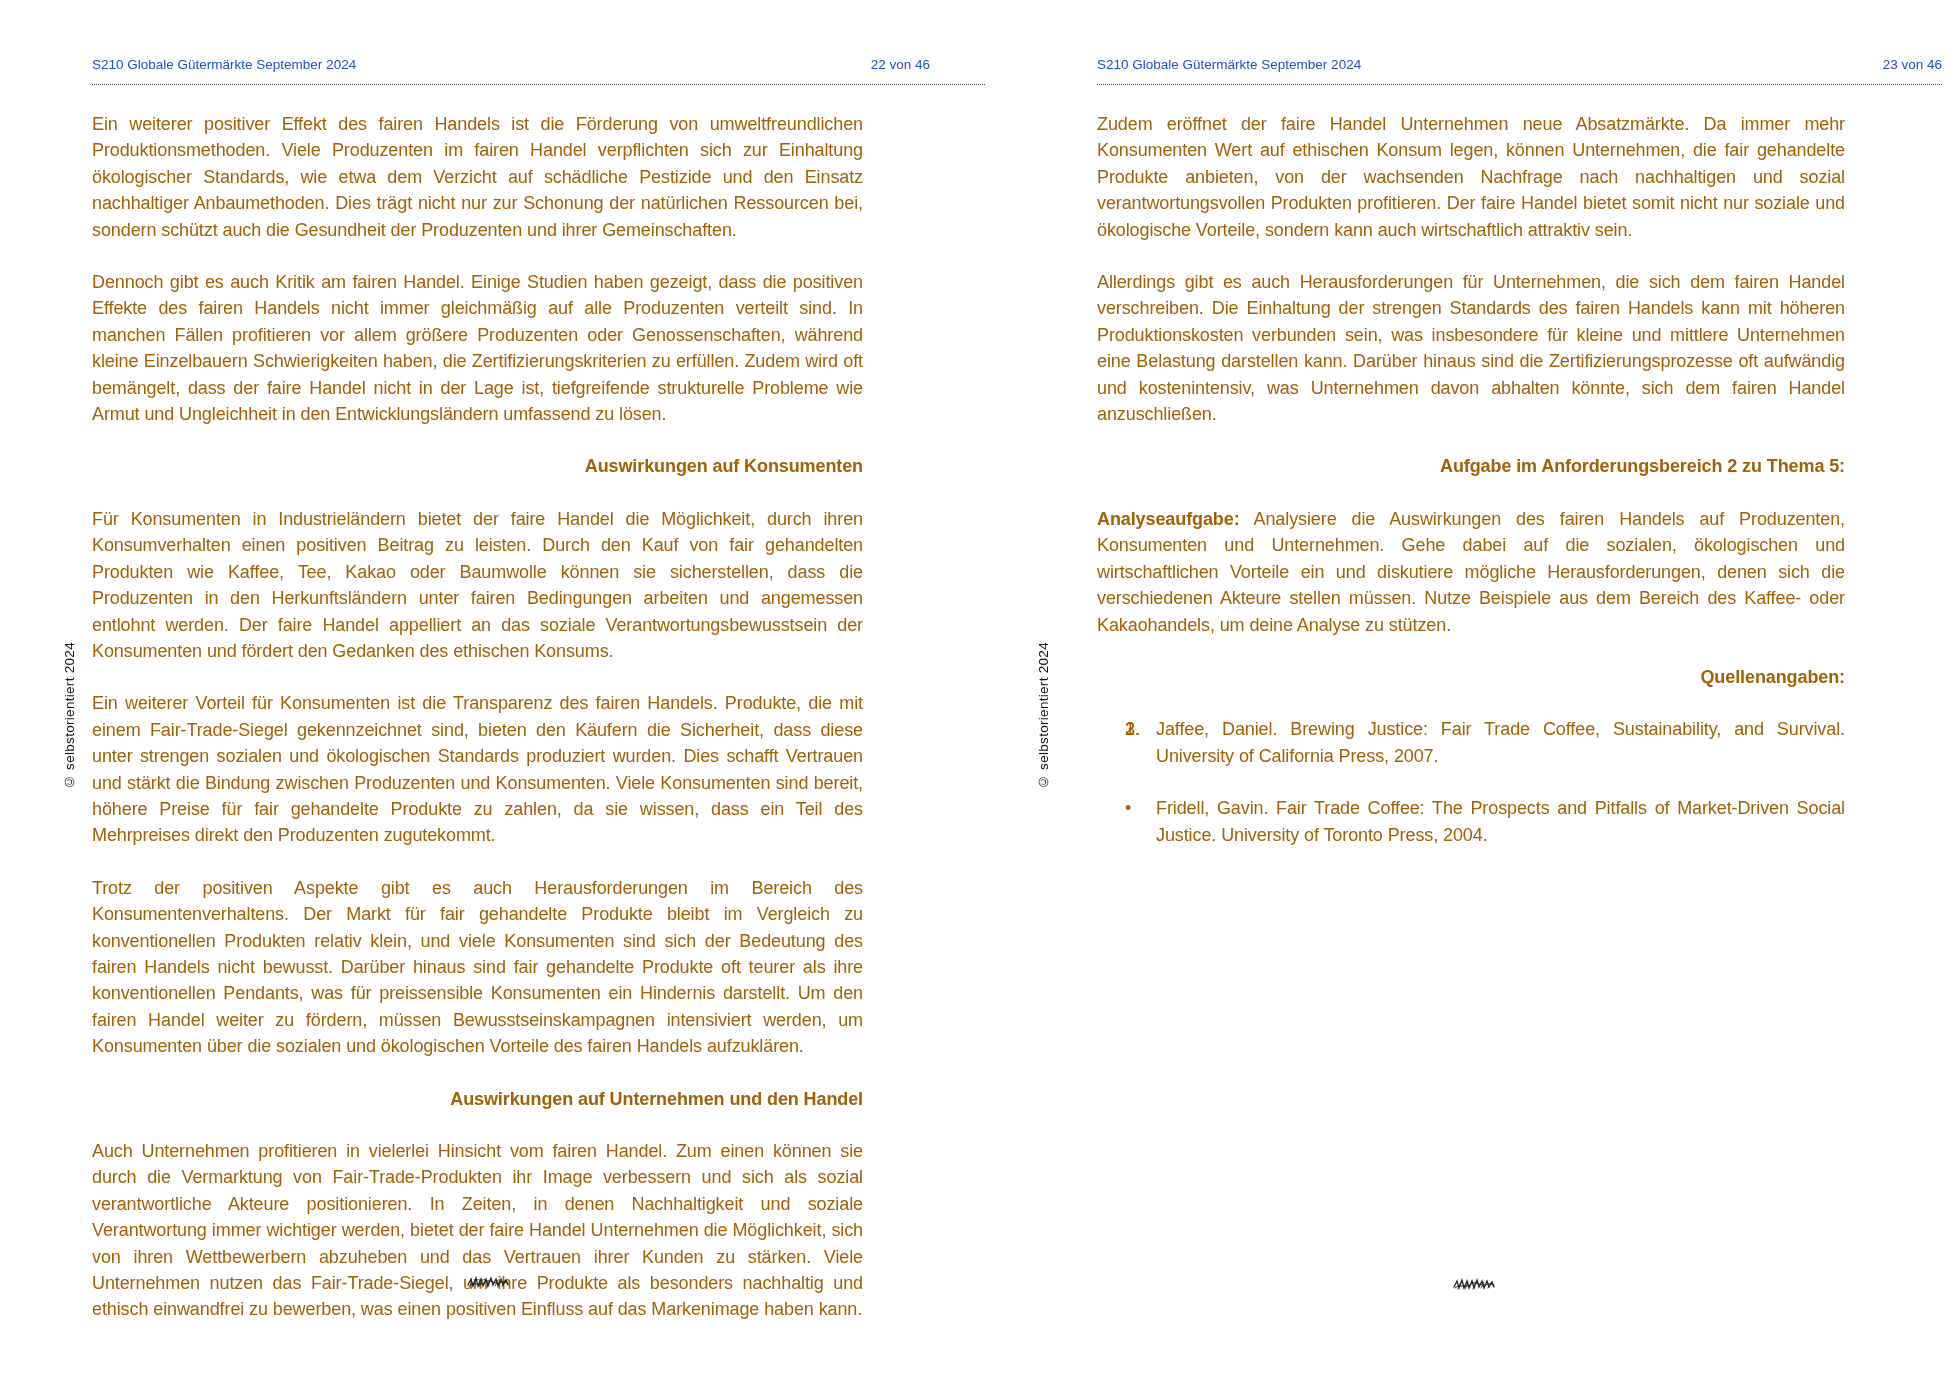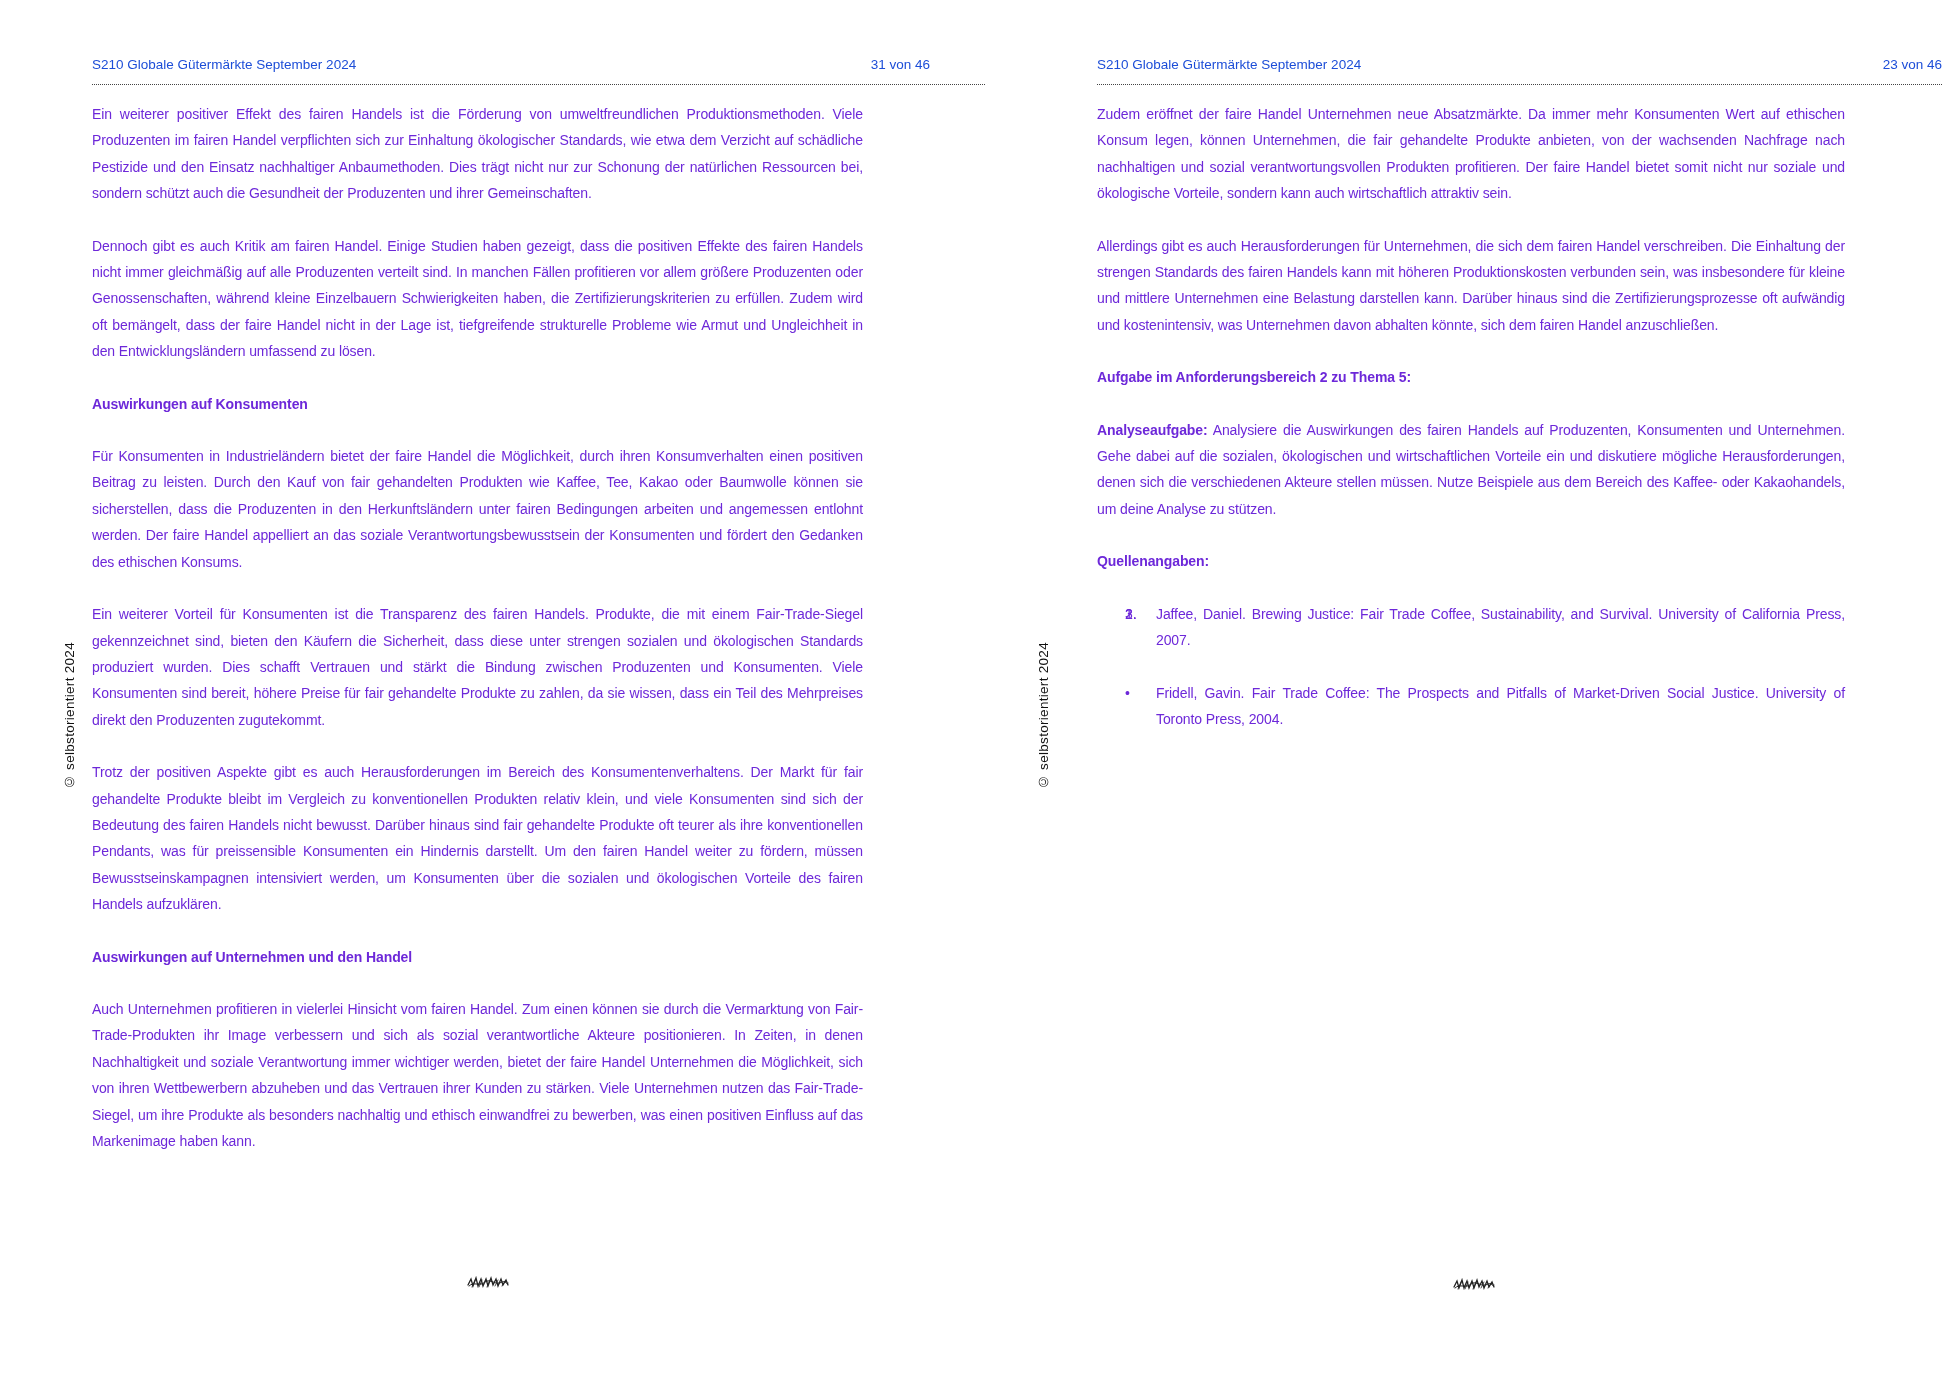--- a/index.html
+++ b/index.html
@@ -5,26 +5,26 @@
   html,body{margin:0;padding:0;background:#ffffff;}
   .canvas{position:relative;width:1959px;height:1382px;background:#ffffff;overflow:hidden;
           font-family:"Liberation Sans","DejaVu Sans",sans-serif;color:#191919;}
   .page{position:absolute;inset:0;}
   .page-header{position:absolute;top:57px;display:flex;justify-content:space-between;
                align-items:flex-end;font-size:13.5px;color:#1d4ed8;padding-bottom:12px;
                border-bottom:1.5px dotted #444;letter-spacing:0px;}
   .hdr-left{left:92px;width:893px;}
   .hdr-right{left:1097px;width:845px;}
   .hdr-left .page-number{margin-right:55px;}
-  .page-body{position:absolute;top:101px;font-size:14px;line-height:26.4px;
-             letter-spacing:-0.1px;color:#6d28d9;}
+  .page-body{position:absolute;top:111px;font-size:18px;line-height:26.4px;
+             letter-spacing:-0.1px;color:#a16207;}
   .body-left{left:92px;width:771px;}
   .body-right{left:1097px;width:748px;}
   .para{margin:0 0 26px 0;text-align:justify;}
-  .heading{margin:0 0 26px 0;font-weight:700;text-align:left;}
+  .heading{margin:0 0 26px 0;font-weight:700;text-align:right;}
   .it{}
   .bd{font-weight:700;}
   .ref-list{margin:0;}
   .ref-item{position:relative;padding-left:59px;margin:0 0 26px 0;text-align:justify;}
   .ref-item .marker{position:absolute;left:28px;top:0;text-align:left;}
   .copyright{position:absolute;top:642px;writing-mode:vertical-rl;transform:rotate(180deg);
              font-size:13.5px;color:#111;letter-spacing:0.3px;white-space:nowrap;}
   .cr-left{left:62px;}
   .cr-right{left:1036px;}
   .scribble{position:absolute;width:44px;height:16px;}
@@ -33,21 +33,21 @@
   .scribble svg{display:block;}
 </style>
 </head>
 <body>
 
 <div class="canvas">
 
   <section class="page">
     <header class="page-header hdr-left">
       <span class="header-title">S210 Globale Gütermärkte September 2024</span>
-      <span class="page-number">31 von 46</span>
+      <span class="page-number">22 von 46</span>
     </header>
     <div class="page-body body-left">
         <p class="para"><span>Ein weiterer positiver Effekt des fairen Handels ist die Förderung von umweltfreundlichen Produktionsmethoden. Viele Produzenten im fairen Handel verpflichten sich zur Einhaltung ökologischer Standards, wie etwa dem Verzicht auf schädliche Pestizide und den Einsatz nachhaltiger Anbaumethoden. Dies trägt nicht nur zur Schonung der natürlichen Ressourcen bei, sondern schützt auch die Gesundheit der Produzenten und ihrer Gemeinschaften.</span></p>
         <p class="para"><span>Dennoch gibt es auch Kritik am fairen Handel. Einige Studien haben gezeigt, dass die positiven Effekte des fairen Handels nicht immer gleichmäßig auf alle Produzenten verteilt sind. In manchen Fällen profitieren vor allem größere Produzenten oder Genossenschaften, während kleine Einzelbauern Schwierigkeiten haben, die Zertifizierungskriterien zu erfüllen. Zudem wird oft bemängelt, dass der faire Handel nicht in der Lage ist, tiefgreifende strukturelle Probleme wie Armut und Ungleichheit in den Entwicklungsländern umfassend zu lösen.</span></p>
         <p class="heading">Auswirkungen auf Konsumenten</p>
         <p class="para"><span>Für Konsumenten in Industrieländern bietet der faire Handel die Möglichkeit, durch ihren Konsumverhalten einen positiven Beitrag zu leisten. Durch den Kauf von fair gehandelten Produkten wie Kaffee, Tee, Kakao oder Baumwolle können sie sicherstellen, dass die Produzenten in den Herkunftsländern unter fairen Bedingungen arbeiten und angemessen entlohnt werden. Der faire Handel appelliert an das soziale Verantwortungsbewusstsein der Konsumenten und fördert den Gedanken des </span><span class="it">ethischen Konsums</span><span>.</span></p>
         <p class="para"><span>Ein weiterer Vorteil für Konsumenten ist die Transparenz des fairen Handels. Produkte, die mit einem Fair-Trade-Siegel gekennzeichnet sind, bieten den Käufern die Sicherheit, dass diese unter strengen sozialen und ökologischen Standards produziert wurden. Dies schafft Vertrauen und stärkt die Bindung zwischen Produzenten und Konsumenten. Viele Konsumenten sind bereit, höhere Preise für fair gehandelte Produkte zu zahlen, da sie wissen, dass ein Teil des Mehrpreises direkt den Produzenten zugutekommt.</span></p>
         <p class="para"><span>Trotz der positiven Aspekte gibt es auch Herausforderungen im Bereich des Konsumentenverhaltens. Der Markt für fair gehandelte Produkte bleibt im Vergleich zu konventionellen Produkten relativ klein, und viele Konsumenten sind sich der Bedeutung des fairen Handels nicht bewusst. Darüber hinaus sind fair gehandelte Produkte oft teurer als ihre konventionellen Pendants, was für preissensible Konsumenten ein Hindernis darstellt. Um den fairen Handel weiter zu fördern, müssen Bewusstseinskampagnen intensiviert werden, um Konsumenten über die sozialen und ökologischen Vorteile des fairen Handels aufzuklären.</span></p>
         <p class="heading">Auswirkungen auf Unternehmen und den Handel</p>
         <p class="para"><span>Auch Unternehmen profitieren in vielerlei Hinsicht vom fairen Handel. Zum einen können sie durch die Vermarktung von Fair-Trade-Produkten ihr Image verbessern und sich als sozial verantwortliche Akteure positionieren. In Zeiten, in denen Nachhaltigkeit und soziale Verantwortung immer wichtiger werden, bietet der faire Handel Unternehmen die Möglichkeit, sich von ihren Wettbewerbern abzuheben und das Vertrauen ihrer Kunden zu stärken. Viele Unternehmen nutzen das Fair-Trade-Siegel, um ihre Produkte als besonders nachhaltig und ethisch einwandfrei zu bewerben, was einen positiven Einfluss auf das Markenimage haben kann.</span></p>

